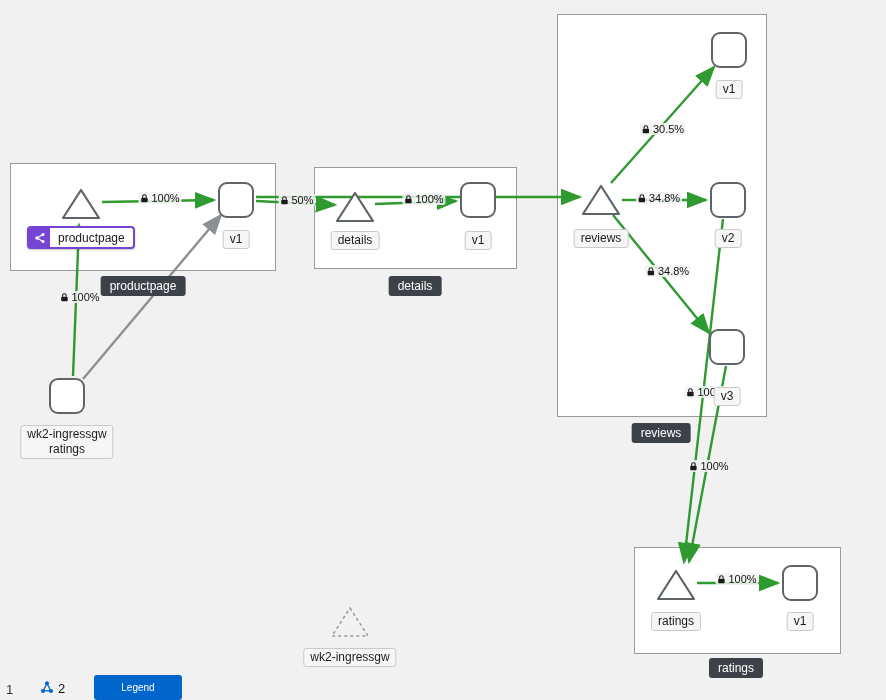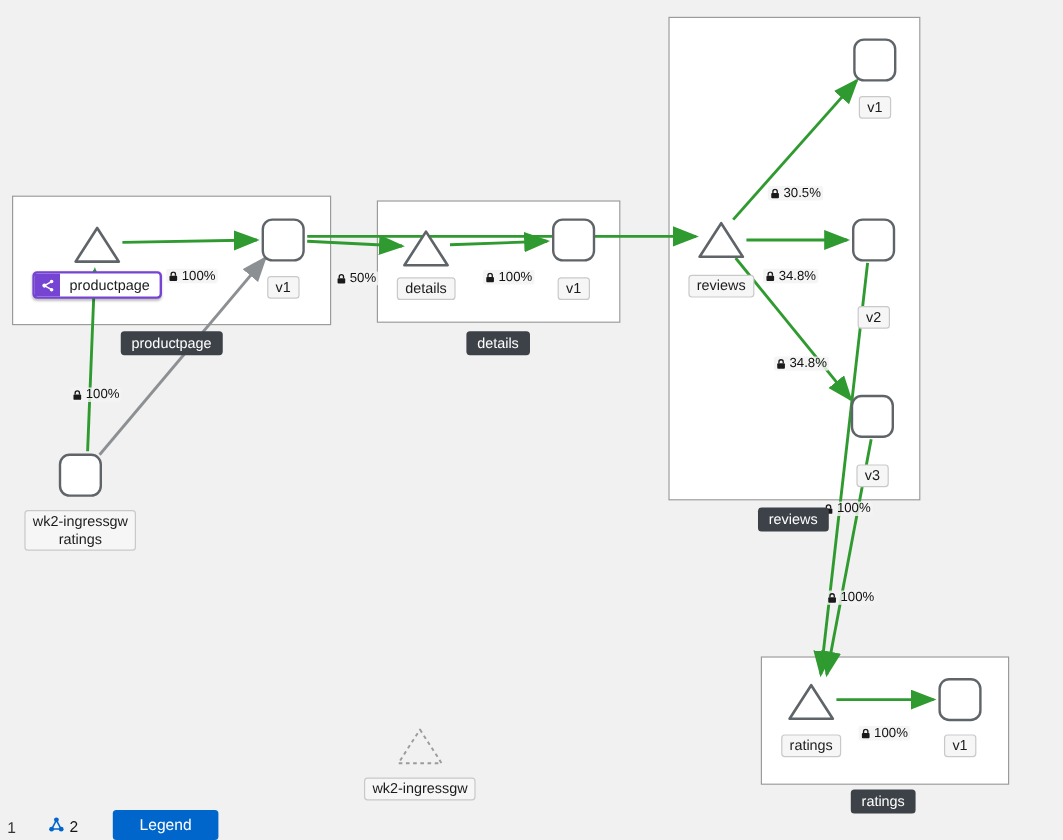--- a/index.html
+++ b/index.html
@@ -5,21 +5,21 @@
   html,body{margin:0;padding:0;background:#f1f1f1;}
   .canvas{
     position:relative;width:886px;height:700px;overflow:hidden;
     background:#f1f1f1;font-family:"Liberation Sans",sans-serif;color:#151515;
   }
   .group-box{position:absolute;background:#ffffff;border:1px solid #9b9b9b;z-index:1;}
   .edges-layer{position:absolute;left:0;top:0;z-index:2;}
   .edge-label{
     position:absolute;transform:translate(-50%,-50%);z-index:3;
     display:flex;align-items:center;gap:3px;font-size:11px;color:#111;
-    background:rgba(243,243,243,0.85);padding:0 2px;border-radius:2px;white-space:nowrap;margin-top:32px;
+    background:rgba(243,243,243,0.85);padding:0 2px;border-radius:2px;white-space:nowrap;
   }
   .sq-node{
     position:absolute;width:36px;height:36px;background:#fff;
     border:2px solid #5f6468;border-radius:9px;z-index:4;box-sizing:border-box;
   }
   .tri-node{position:absolute;width:44px;height:36px;z-index:4;}
   .node-pill{
     position:absolute;transform:translateX(-50%);z-index:5;
     background:#f6f6f6;border:1px solid #c9c9c9;border-radius:3px;
     padding:1px 6px;font-size:12px;color:#1b1b1b;white-space:nowrap;text-align:center;line-height:1.25;
@@ -36,21 +36,21 @@
   .app-badge .icon-box{
     width:21px;height:100%;background:#7644d2;display:flex;align-items:center;justify-content:center;
     border-radius:1px 0 0 1px;
   }
   .app-badge .txt{padding:0 8px;font-size:12px;color:#1b1b1b;white-space:nowrap;}
   .toolbar{position:absolute;left:0;top:672px;width:886px;height:28px;z-index:7;}
   .page-num{position:absolute;left:6px;top:10px;font-size:13px;color:#333;}
   .graph-count{position:absolute;left:40px;top:8px;display:flex;align-items:center;gap:4px;font-size:13px;color:#151515;}
   .legend-btn{
     position:absolute;left:94px;top:3px;width:88px;height:25px;background:#0066cc;color:#fff;
-    border:none;border-radius:3px;font-size:13px;font-family:"Liberation Sans",sans-serif;cursor:pointer;
+    border:none;border-radius:3px;font-size:10px;font-family:"Liberation Sans",sans-serif;cursor:pointer;
   }
   .lock-icon{display:inline-flex;align-items:center;}
 </style>
 </head>
 <body>
 
 <div class="canvas">
 
   <div class="group-box" style="left:10px;top:163px;width:264px;height:106px;"></div>
   <div class="group-box" style="left:314px;top:167px;width:201px;height:100px;"></div>
@@ -216,21 +216,21 @@
         </svg>
     </span>
     <span class="txt">productpage</span>
   </div>
 
   <div class="node-pill" style="left:236px;top:230px;">v1</div>
   <div class="node-pill" style="left:355px;top:231px;">details</div>
   <div class="node-pill" style="left:478px;top:231px;">v1</div>
   <div class="node-pill" style="left:601px;top:229px;">reviews</div>
   <div class="node-pill" style="left:729px;top:80px;">v1</div>
-  <div class="node-pill" style="left:728px;top:229px;margin-top:26px;">v2</div>
+  <div class="node-pill" style="left:728px;top:229px;">v2</div>
   <div class="node-pill" style="left:727px;top:387px;">v3</div>
   <div class="node-pill" style="left:676px;top:612px;">ratings</div>
   <div class="node-pill" style="left:800px;top:612px;">v1</div>
   <div class="node-pill" style="left:67px;top:425px;">
     <div>wk2-ingressgw</div>
     <div>ratings</div>
   </div>
   <div class="node-pill" style="left:350px;top:648px;">wk2-ingressgw</div>
 
   <div class="group-badge" style="left:143px;top:276px;">productpage</div>

